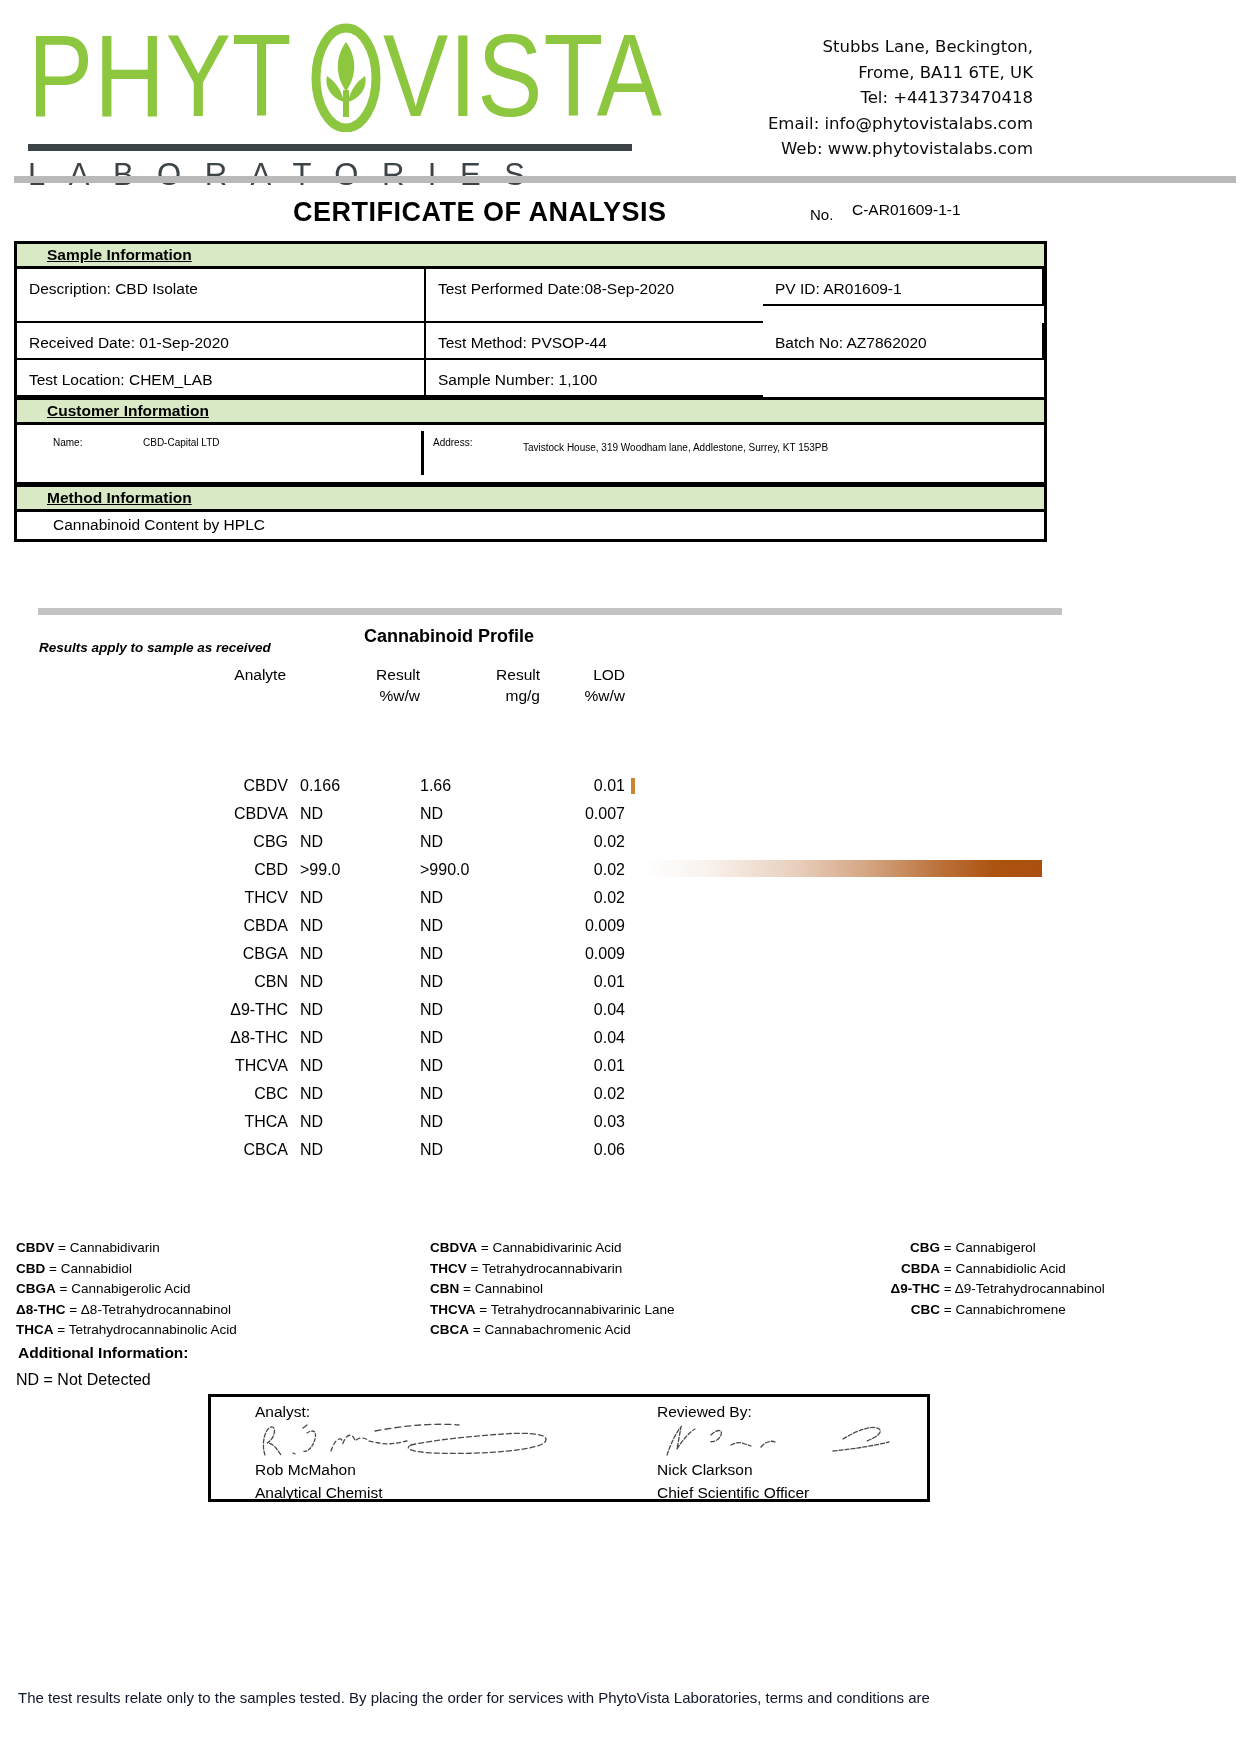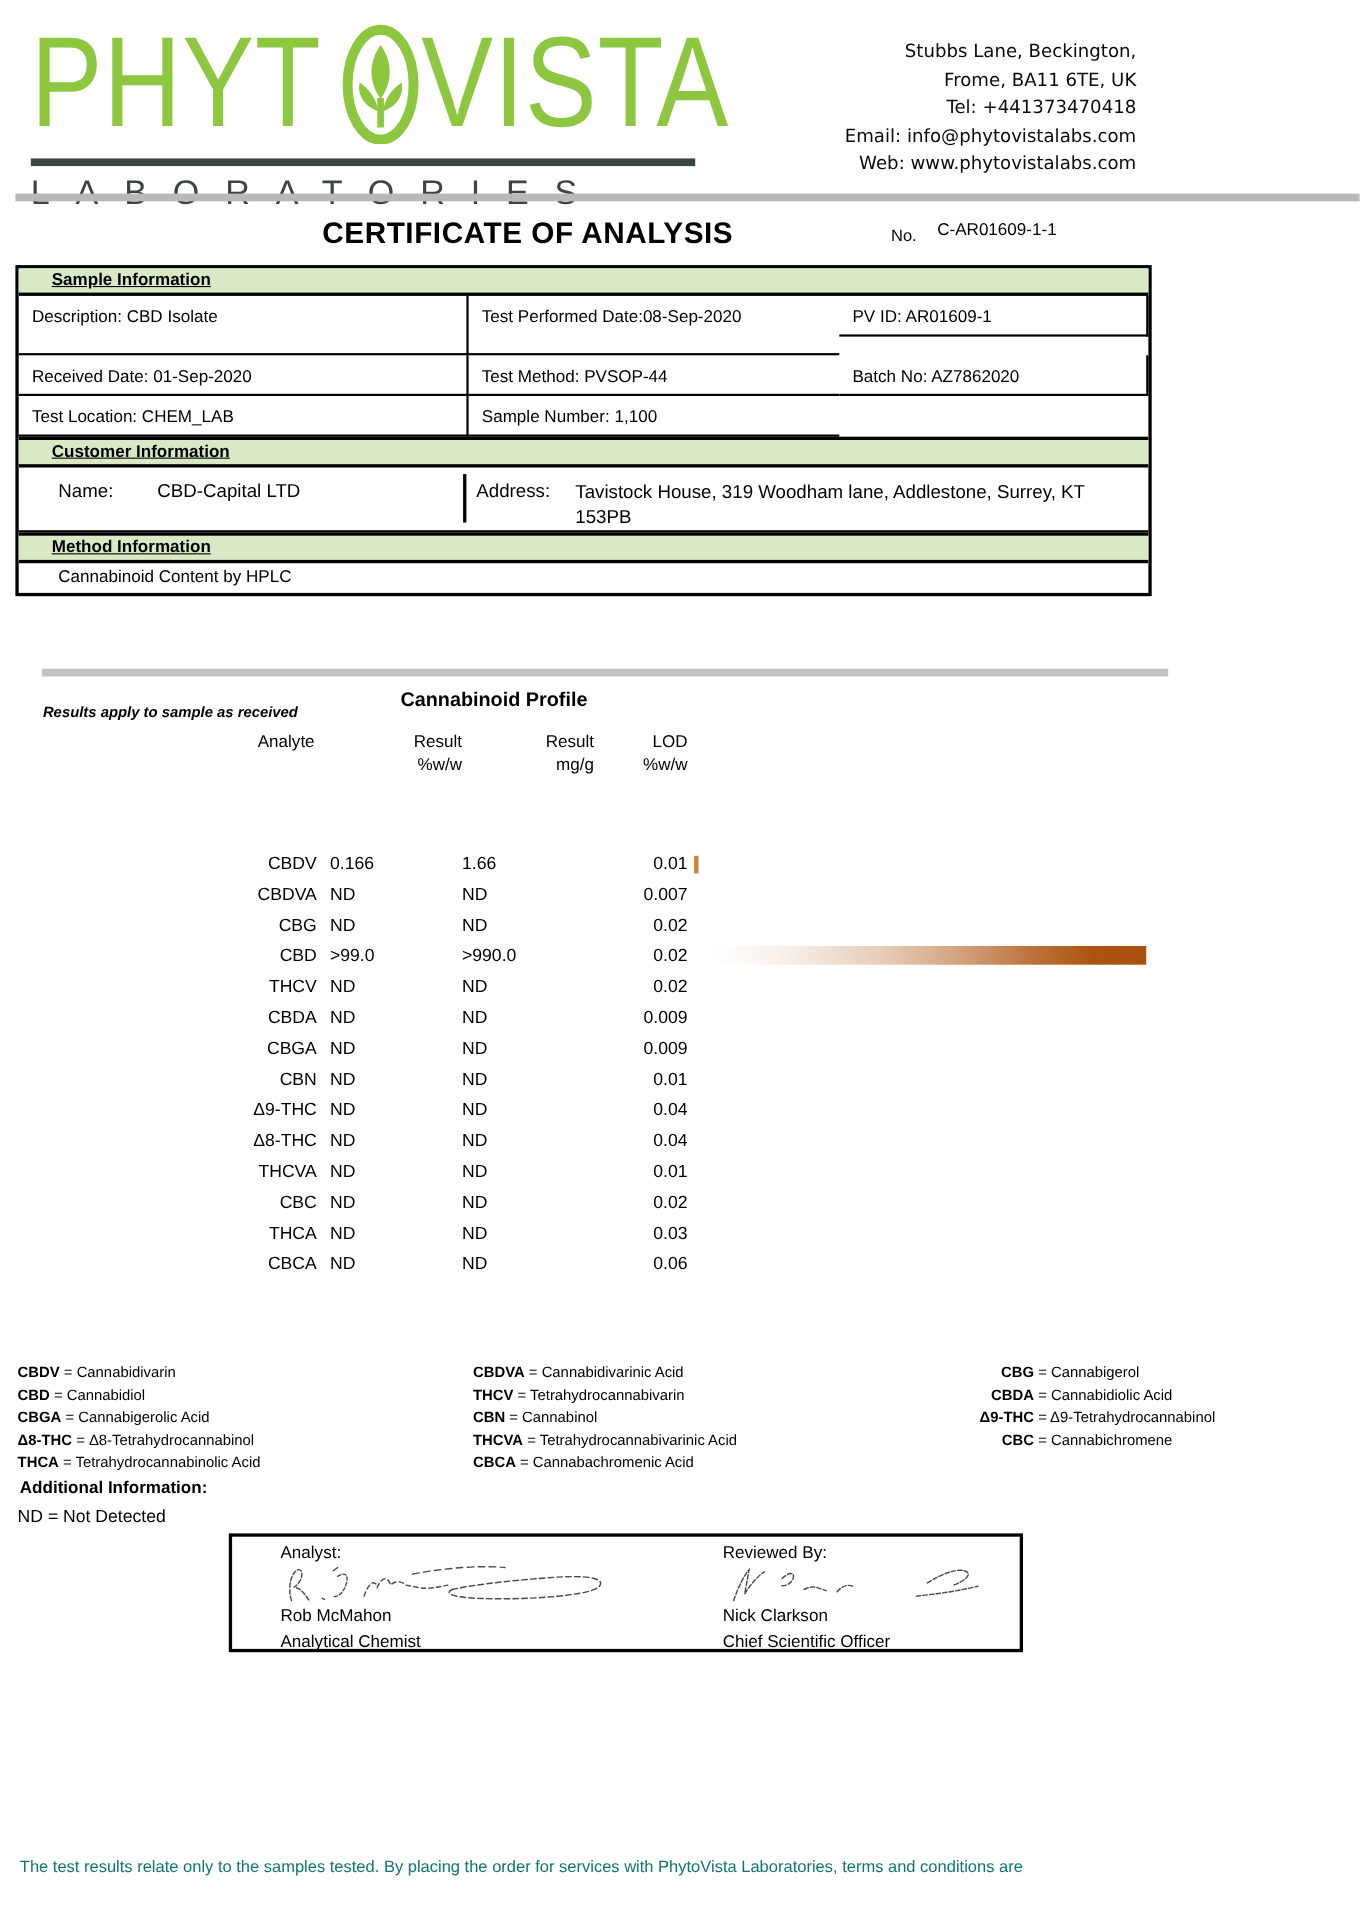--- a/index.html
+++ b/index.html
@@ -33,21 +33,21 @@
   .info-table{position:absolute;left:14px;top:241px;width:1027px;border:3px solid #000;background:#fff;}
   .section-bar{background:#d9e9c5;height:22px;line-height:22px;padding-left:30px;
                font-size:15.5px;font-weight:bold;text-decoration:underline;border-bottom:3px solid #000;}
   .section-bar.inner{border-top:3px solid #000;}
   .grid3{display:grid;grid-template-columns:409px 337px 281px;}
   .grid3 .cell{border-right:2px solid #000;border-bottom:2px solid #000;
                padding:9px 14px 0 12px;font-size:15.5px;line-height:22px;box-sizing:border-box;}
   .grid3 .cell.last{border-right:none;}
   .grid3 .r1{height:54px;}
   .grid3 .r2{height:37px;}
-  .customer-row{position:relative;height:57px;border-bottom:2px solid #000;font-size:17px;}
+  .customer-row{position:relative;height:57px;border-bottom:2px solid #000;font-size:10px;}
   .cust-name-label{position:absolute;left:36px;top:12px;}
   .cust-name-value{position:absolute;left:126px;top:12px;}
   .cust-divider{position:absolute;left:404px;top:6px;width:3px;height:44px;background:#000;}
   .cust-addr-label{position:absolute;left:416px;top:12px;}
   .cust-addr-value{position:absolute;left:506px;top:12px;width:492px;line-height:22px;}
   .method-row{height:27px;line-height:25px;padding-left:36px;font-size:15.5px;}
 
   
   .profile-note{position:absolute;left:39px;top:640px;font-size:13.5px;font-weight:bold;font-style:italic;}
   .profile-title{position:absolute;left:364px;top:626px;font-size:18px;font-weight:bold;}
@@ -82,21 +82,21 @@
   
   .sig-box{position:absolute;left:208px;top:1394px;width:716px;height:102px;border:3px solid #000;
            overflow:hidden;background:#fff;}
   .sig-label{position:absolute;top:6px;font-size:15.5px;}
   .sig-name{position:absolute;top:64px;font-size:15.5px;}
   .sig-title{position:absolute;top:87px;font-size:15.5px;}
   .sig-svg{position:absolute;top:22px;}
   .sig-x1{left:44px;} .sig-x2{left:446px;}
 
   
-  .footer{position:absolute;left:18px;top:1686px;width:1210px;font-size:15px;line-height:23px;color:#0f766e;}
+  .footer{position:absolute;left:18px;top:1686px;width:1210px;font-size:15px;line-height:23px;color:#0f172a;}
   .footer span{display:block;}
 </style>
 </head>
 <body>
 
 <div class="page">
 
   <div class="logo">
     <div class="logo-row">
       <span class="logo-word">PHYT</span>
@@ -263,21 +263,21 @@
     <div><b>CBDV</b> <span>= Cannabidivarin</span></div>
     <div><b>CBD</b> <span>= Cannabidiol</span></div>
     <div><b>CBGA</b> <span>= Cannabigerolic Acid</span></div>
     <div><b>Δ8-THC</b> <span>= Δ8-Tetrahydrocannabinol</span></div>
     <div><b>THCA</b> <span>= Tetrahydrocannabinolic Acid</span></div>
   </div>
   <div class="legend-col c2">
     <div><b>CBDVA</b> <span>= Cannabidivarinic Acid</span></div>
     <div><b>THCV</b> <span>= Tetrahydrocannabivarin</span></div>
     <div><b>CBN</b> <span>= Cannabinol</span></div>
-    <div><b>THCVA</b> <span>= Tetrahydrocannabivarinic Acid</span></div>
+    <div><b>THCVA</b> <span>= Tetrahydrocannabivarinic Lane</span></div>
     <div><b>CBCA</b> <span>= Cannabachromenic Acid</span></div>
   </div>
   <div class="legend-col c3">
     <div><b>CBG</b> <span>= Cannabigerol</span></div>
     <div><b>CBDA</b> <span>= Cannabidiolic Acid</span></div>
     <div><b>Δ9-THC</b> <span>= Δ9-Tetrahydrocannabinol</span></div>
     <div><b>CBC</b> <span>= Cannabichromene</span></div>
   </div>
 
   <div class="additional-h">Additional Information:</div>

